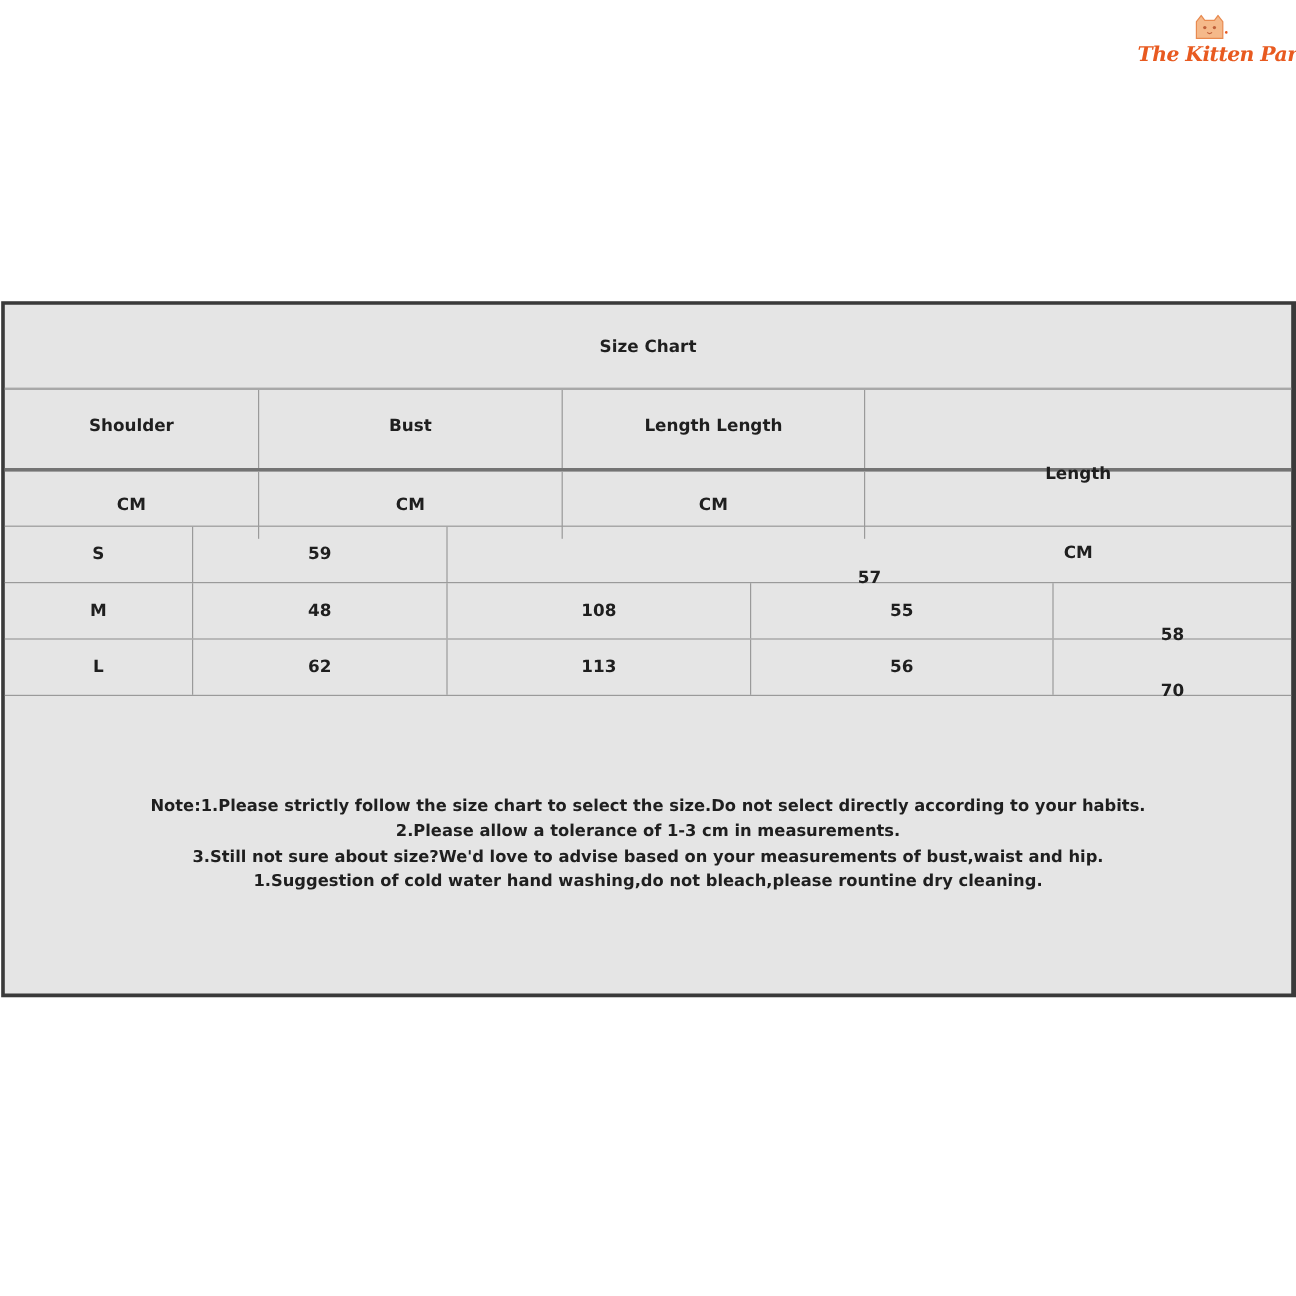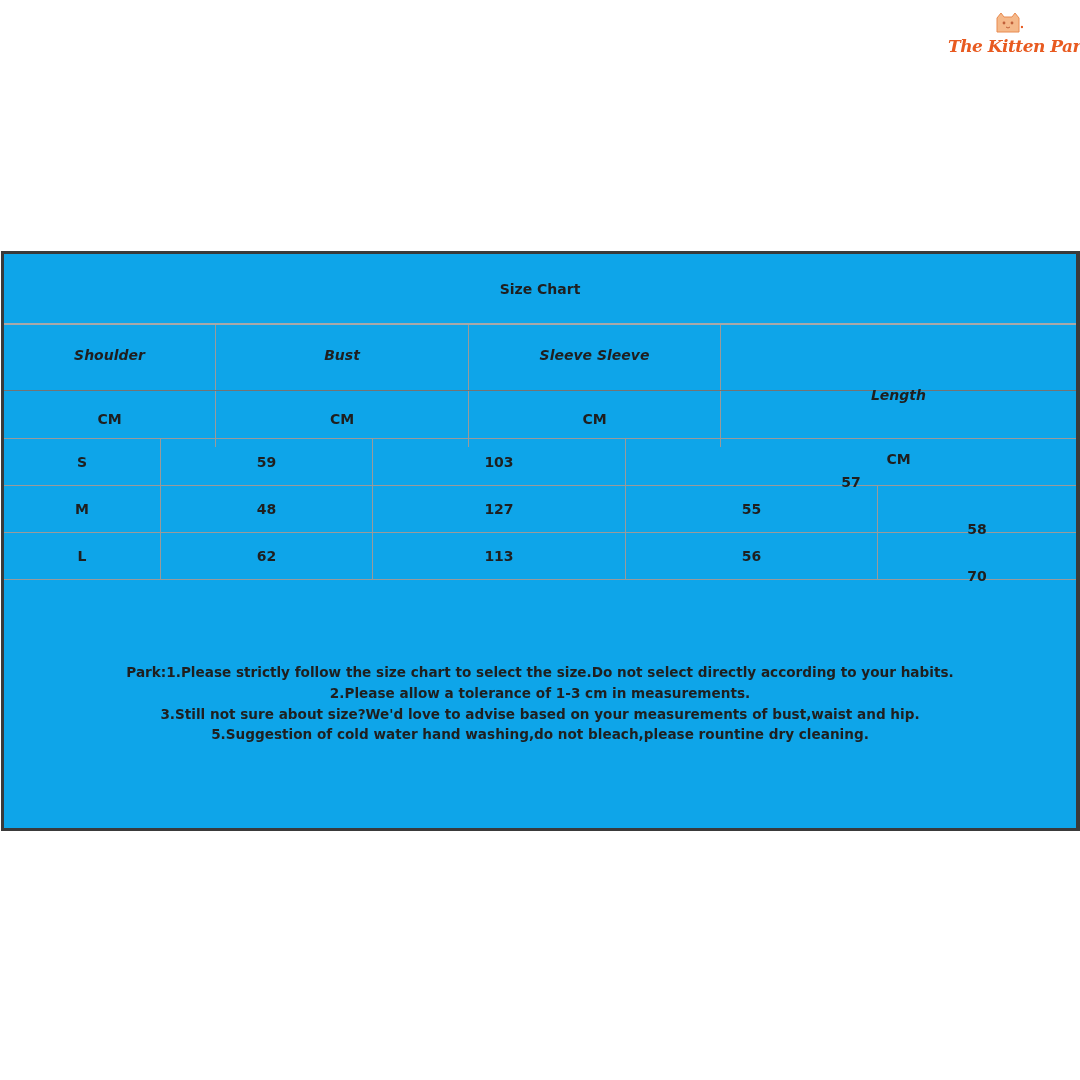--- a/index.html
+++ b/index.html
@@ -3,34 +3,34 @@
 <meta charset="utf-8">
 <style>
   html, body { margin:0; padding:0; }
   body { width:1080px; height:1080px; background:#ffffff; position:relative; overflow:hidden;
          font-family:"DejaVu Sans", sans-serif; color:#1f1f1f; }
   .logo { position:absolute; left:948px; top:12px; width:120px; height:56px; text-align:center; }
   .logo-cat { width:30px; height:22px; margin:0 auto; position:relative; }
   .logo-text { font-family:"DejaVu Serif", serif; font-style:italic; font-weight:bold; font-size:17px;
                color:#e85a20; letter-spacing:-0.5px; margin-top:2px; white-space:nowrap; }
   .frame { position:absolute; left:1px; top:251px; width:1072px; height:574px;
-           border:3px solid #3a3a3a; border-right-width:4px; background:#0ea5e9; }
+           border:3px solid #3a3a3a; border-right-width:4px; background:#e5e5e5; }
   .title-row { position:absolute; left:0; top:0; right:0; height:69px; border-bottom:2px solid #a8a8a8;
                display:flex; align-items:center; justify-content:center; font-weight:bold; font-size:14px; }
   .grid { position:absolute; left:0; top:71px; right:0; }
   .row { display:flex; border-bottom:1px solid #9a9a9a; box-sizing:border-box; }
   .cell { display:flex; align-items:center; justify-content:center; font-weight:bold; font-size:14px;
           border-right:1px solid #9a9a9a; box-sizing:border-box; }
   .cell:last-child { border-right:none; }
   .c0 { width:157px; } .c1 { width:212px; } .c2 { width:253px; } .c3 { width:252px; } .c4 { flex:1;margin-top:40px; }
   .hdr { display:flex; border-bottom:1px solid #9a9a9a; height:113px; }
   .size-hdr { width:157px; border-right:1px solid #9a9a9a; display:flex; align-items:center; justify-content:center;
               font-weight:bold; font-size:14px; box-sizing:border-box; }
   .hdr-right { flex:1; display:flex; flex-direction:column; }
-  .hdr-names { display:flex; height:65px; border-bottom:1px solid #737373;font-style:italic; }
+  .hdr-names { display:flex; height:65px; border-bottom:3px solid #737373; }
   .hdr-units { display:flex; flex:1; }
   .hdr-names .cell, .hdr-units .cell { height:100%; }
   .hdr-names .cell { align-items:flex-start; padding-top:22px; }
   .hdr-right .c1 { width:212px; }
   .data-row { height:47px; }
   .notes { position:absolute; left:0; right:0; top:408px; text-align:center; font-weight:bold;
            font-size:13.6px; line-height:20.8px; color:#1f1f1f; }
 </style>
 </head>
 <body>
@@ -50,53 +50,52 @@
 
 <div class="frame">
   <div class="title-row">Size Chart</div>
 
   <div class="grid">
     <div class="hdr">
       <div class="hdr-right">
         <div class="hdr-names">
           <div class="cell c1">Shoulder</div>
           <div class="cell c2">Bust</div>
-          <div class="cell c3">Sleeve Sleeve</div>
+          <div class="cell c3">Length Length</div>
           <div class="cell c4">Length</div>
         </div>
         <div class="hdr-units">
           <div class="cell c1">CM</div>
           <div class="cell c2">CM</div>
           <div class="cell c3">CM</div>
           <div class="cell c4">CM</div>
         </div>
       </div>
     </div>
 
     <div class="row data-row">
       <div class="cell c0">S</div>
       <div class="cell c1">59</div>
-      <div class="cell c2">103</div>
       <div class="cell c4">57</div>
     </div>
     <div class="row data-row">
       <div class="cell c0">M</div>
       <div class="cell c1">48</div>
-      <div class="cell c2">127</div>
+      <div class="cell c2">108</div>
       <div class="cell c3">55</div>
       <div class="cell c4">58</div>
     </div>
     <div class="row data-row">
       <div class="cell c0">L</div>
       <div class="cell c1">62</div>
       <div class="cell c2">113</div>
       <div class="cell c3">56</div>
       <div class="cell c4">70</div>
     </div>
   </div>
 
   <div class="notes">
-    <div>Park:1.Please strictly follow the size chart to select the size.Do not select directly according to your habits.</div>
+    <div>Note:1.Please strictly follow the size chart to select the size.Do not select directly according to your habits.</div>
     <div>2.Please allow a tolerance of 1-3 cm in measurements.</div>
     <div>3.Still not sure about size?We'd love to advise based on your measurements of bust,waist and hip.</div>
-    <div>5.Suggestion of cold water hand washing,do not bleach,please rountine dry cleaning.</div>
+    <div>1.Suggestion of cold water hand washing,do not bleach,please rountine dry cleaning.</div>
   </div>
 </div>
 
 </body></html>

